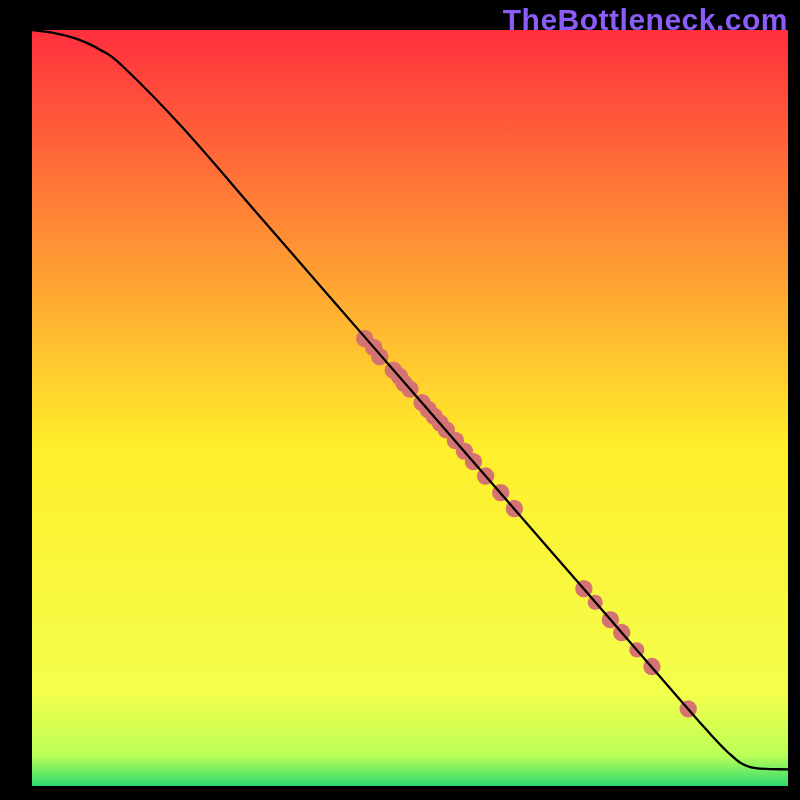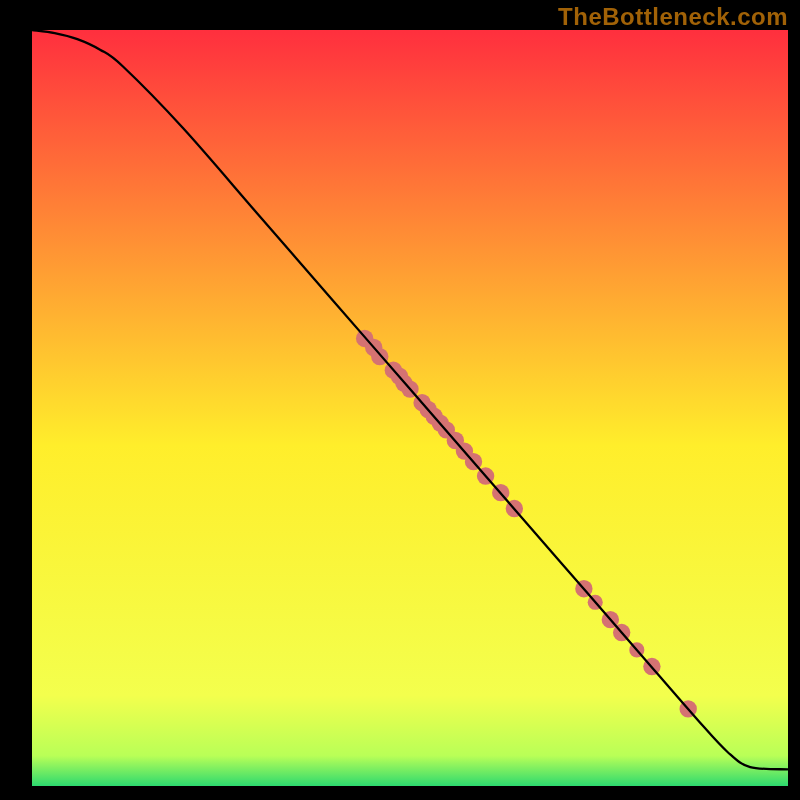--- a/index.html
+++ b/index.html
@@ -14,22 +14,22 @@
   .outer {
     width: 800px;
     height: 800px;
     position: relative;
     background: #000;
   }
   .watermark {
     position: absolute;
     top: 3px;
     right: 12px;
-    color: #a16207;
-    font-size: 24px;
+    color: #8b5cf6;
+    font-size: 30px;
     font-weight: bold;
     letter-spacing: 0.5px;
     z-index: 3;
   }
   .plot-wrap {
     position: absolute;
     left: 32px;
     top: 30px;
     width: 756px;
     height: 740px;

